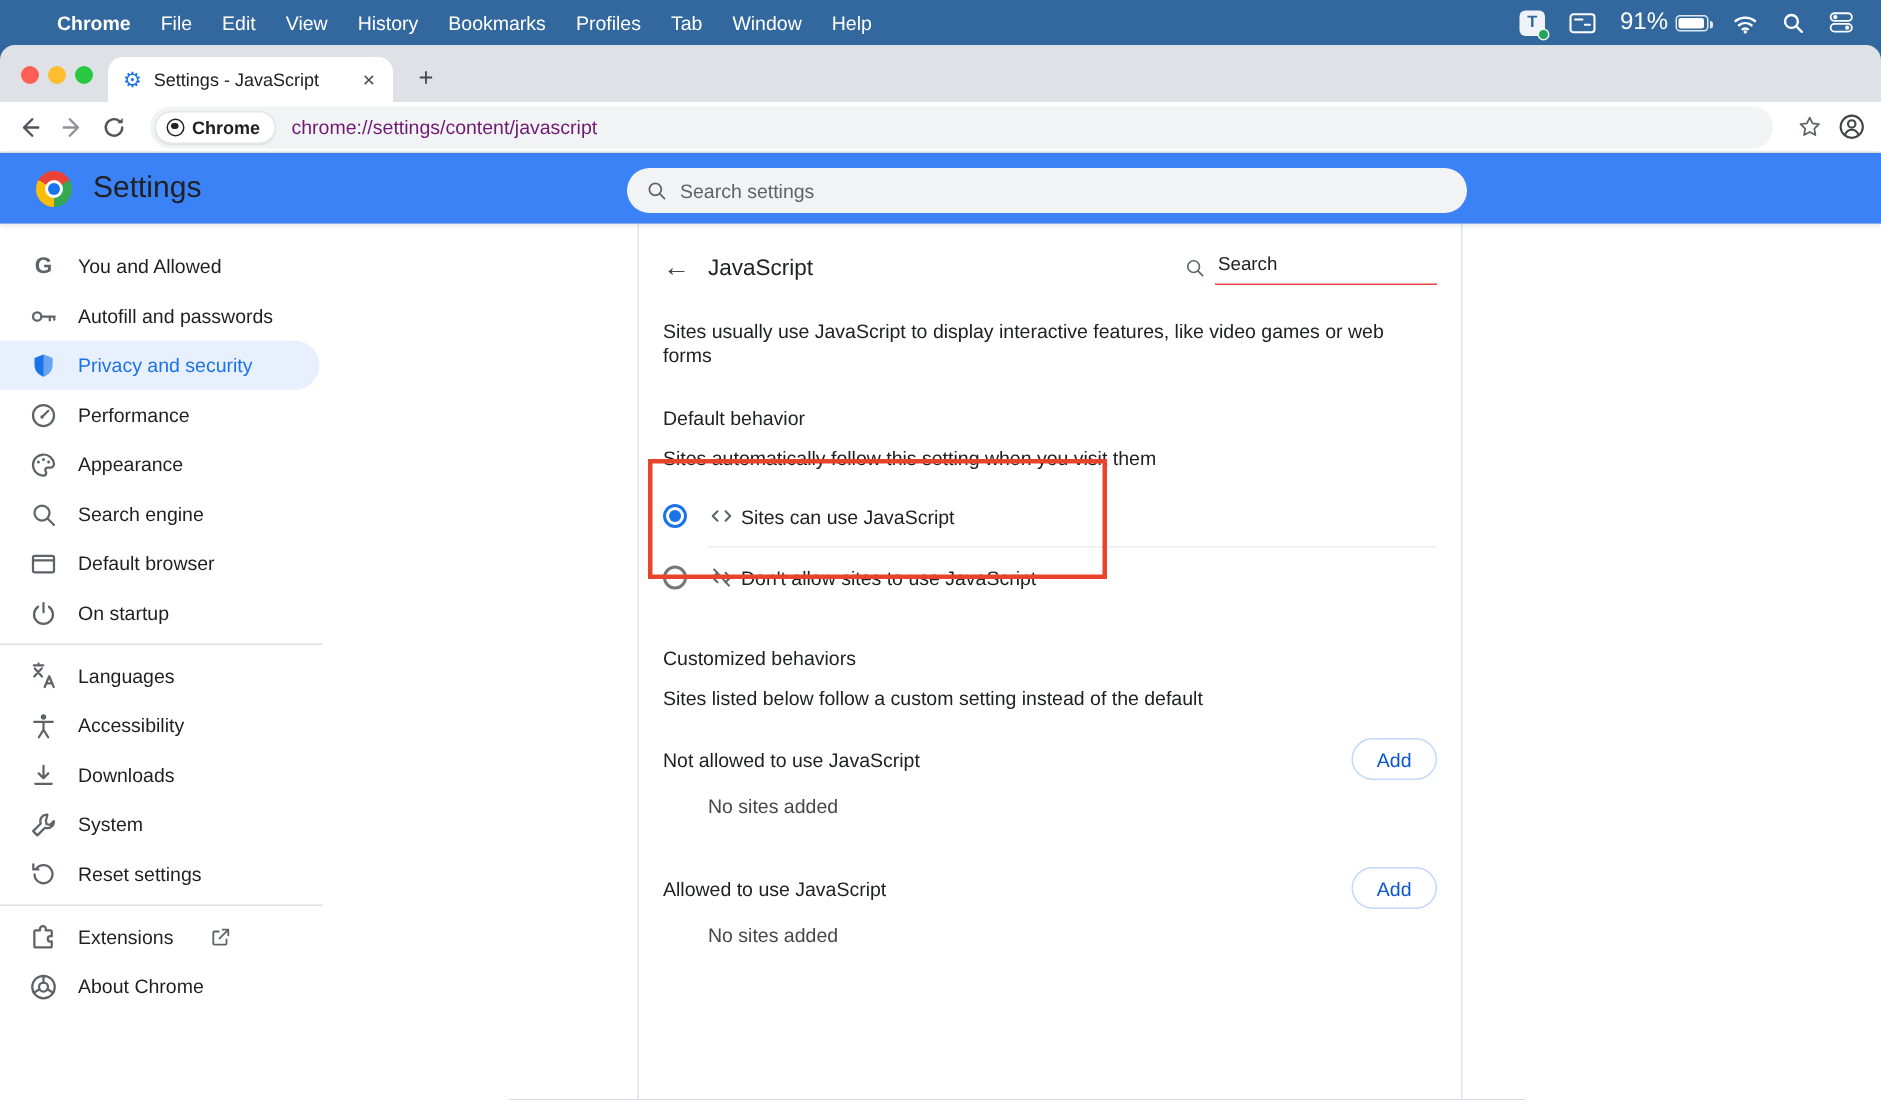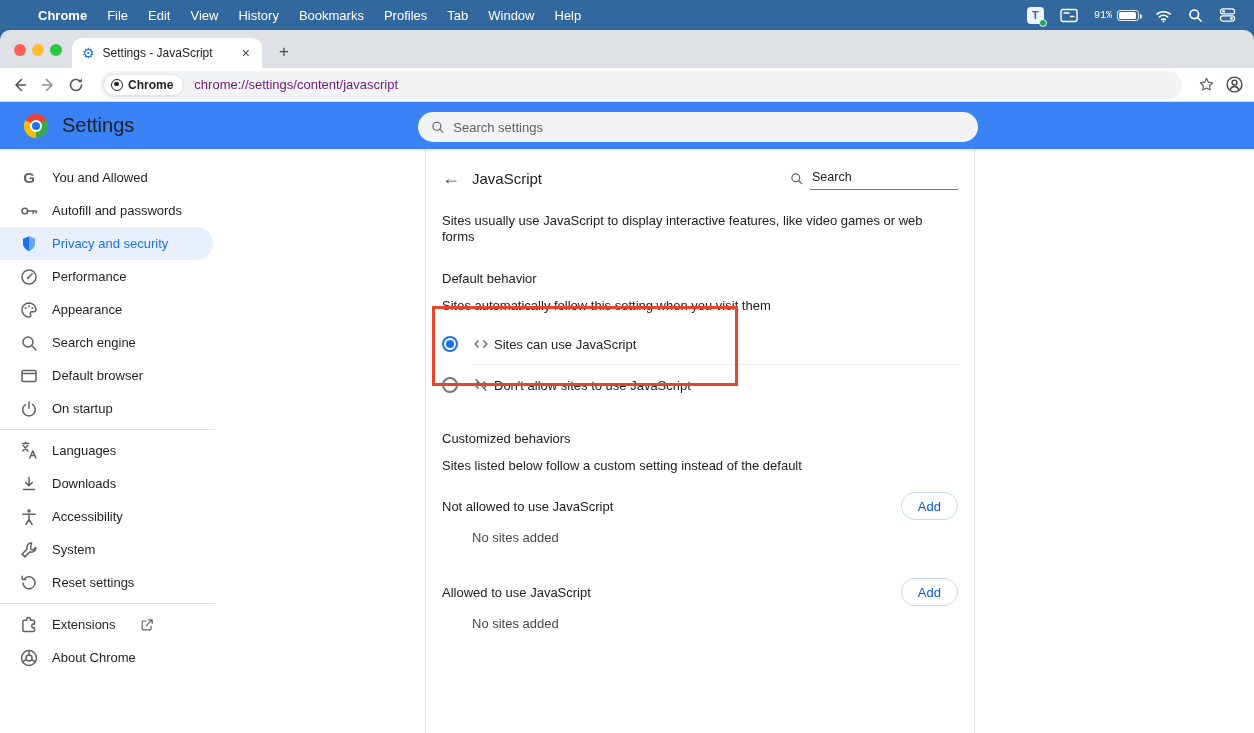--- a/index.html
+++ b/index.html
@@ -10,21 +10,21 @@
   .menubar { position:absolute; top:0; left:0; right:0; height:30px; background:#33689f;
              display:flex; align-items:center; color:#fff; font-size:13px; padding:0 14px; }
   .menubar .apple { font-size:15px; margin:0 6px 2px 8px; }
   .menubar .mitem { padding:0 10px; }
   .menubar .appname { font-weight:700; padding:0 10px; }
   .menubar .spacer { flex:1; }
   .statusgrp { display:flex; align-items:center; gap:16px; margin-right:4px; }
   .appbadge { position:relative; width:17px; height:17px; background:rgba(255,255,255,.92); border-radius:4px;
               color:#33689f; font-weight:700; font-size:11px; display:flex; align-items:center; justify-content:center; }
   .appbadge .dot { position:absolute; right:-3px; bottom:-3px; width:8px; height:8px; background:#23a55a; border-radius:50%; border:1px solid #e8f4ec; }
-  .battwrap { display:flex; align-items:center; gap:5px; font-size:10px;font-family:Liberation Mono, monospace; }
+  .battwrap { display:flex; align-items:center; gap:5px; font-size:16px; }
   .battbody { position:relative; width:22px; height:11px; border:1px solid rgba(255,255,255,.85); border-radius:3px; }
   .battbody .fill { position:absolute; left:1px; top:1px; bottom:1px; width:17px; background:#fff; border-radius:1.5px; }
   .battbody .tip { position:absolute; right:-4px; top:3px; width:2px; height:5px; background:rgba(255,255,255,.85); border-radius:0 2px 2px 0; }
 
   
   .window { position:absolute; top:30px; left:0; right:0; bottom:0; background:#dee1e6; border-radius:10px 10px 0 0; overflow:hidden; }
 
   .tabstrip { position:relative; height:38px; }
   .tl { position:absolute; top:14px; width:12px; height:12px; border-radius:50%; }
   .tl.red { left:14px; background:#ff5f57; }
@@ -300,33 +300,33 @@
             <svg width="20" height="20" viewBox="0 0 20 20">
                 <path d="M3.6 2.6h6.2M6.7 1.4v1.2M4.2 4.6l4.8 5.4M8.8 4.6 3.8 10" class="ic" stroke-width="1.3"></path>
                 <path d="M10.8 17l3-7.2 3 7.2M11.8 14.6h4" class="ic" stroke-width="1.4"></path>
               </svg>
           </span>
           <span>Languages</span>
         </div>
         <div class="navitem">
           <span class="nicon">
             <svg width="20" height="20" viewBox="0 0 20 20">
-                <path d="M10 3.5v8M6.8 8.6 10 11.8l3.2-3.2M4.5 15.5h11" class="ic"></path>
-              </svg>
-          </span>
-          <span>Downloads</span>
-        </div>
-        <div class="navitem">
-          <span class="nicon">
-            <svg width="20" height="20" viewBox="0 0 20 20">
                 <circle cx="10" cy="4" r="1.8" fill="#5f6368"></circle>
                 <path d="M3.8 7.2h12.4M10 7.2v5.3M10 12.5 6.9 17.5M10 12.5l3.1 5" class="ic"></path>
               </svg>
           </span>
           <span>Accessibility</span>
+        </div>
+        <div class="navitem">
+          <span class="nicon">
+            <svg width="20" height="20" viewBox="0 0 20 20">
+                <path d="M10 3.5v8M6.8 8.6 10 11.8l3.2-3.2M4.5 15.5h11" class="ic"></path>
+              </svg>
+          </span>
+          <span>Downloads</span>
         </div>
         <div class="navitem">
           <span class="nicon">
             <svg width="20" height="20" viewBox="0 0 20 20">
                 <path d="M12.6 3.1a4.3 4.3 0 0 0-4.4 5.9l-5.1 5.1 2.8 2.8 5.1-5.1a4.3 4.3 0 0 0 5.9-4.4l-2.5 2.5-2.4-.4-.4-2.4z" class="ic"></path>
               </svg>
           </span>
           <span>System</span>
         </div>
         <div class="navitem">

